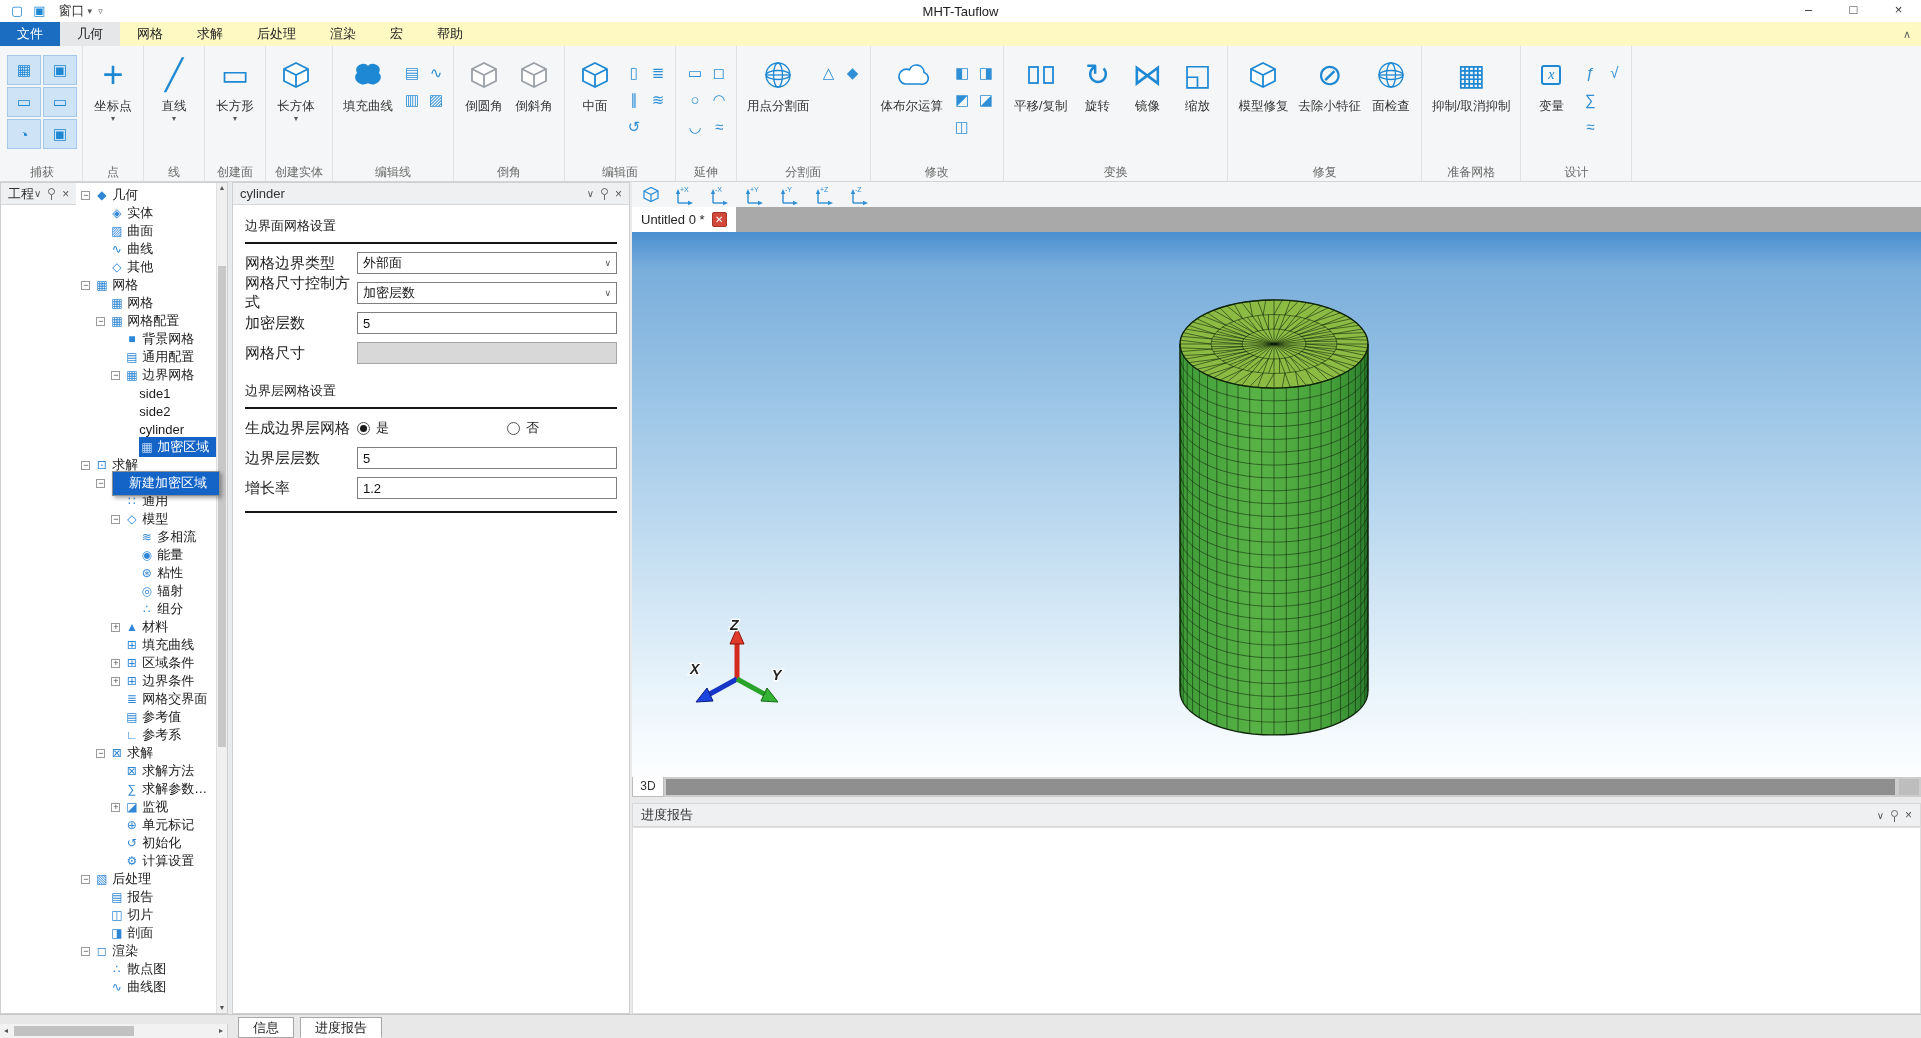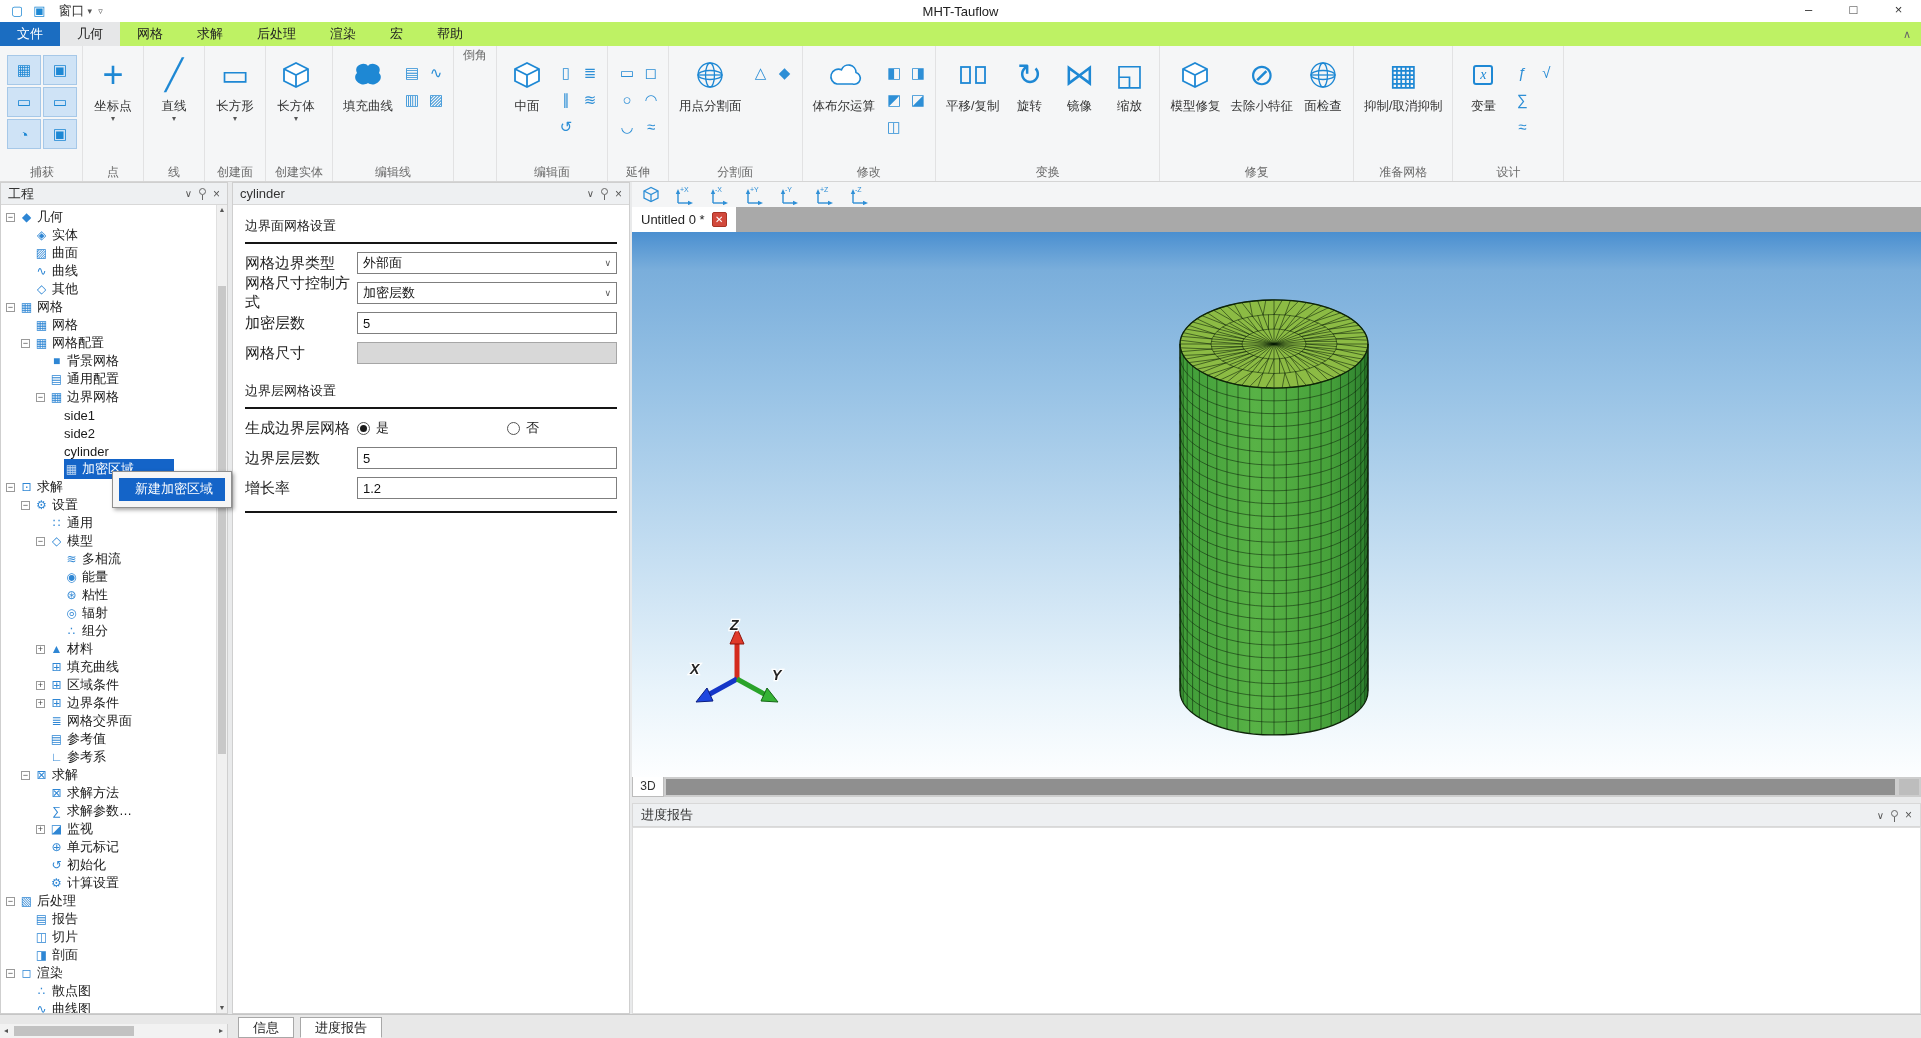--- a/index.html
+++ b/index.html
@@ -7,21 +7,21 @@
 body{font-family:"Liberation Sans","DejaVu Sans",sans-serif;font-size:13px;color:#222;background:#e9eaeb;position:relative}
 
 .titlebar{position:absolute;left:0;top:0;right:0;height:22px;background:#fff;display:flex;align-items:center;padding-left:6px;z-index:10}
 .qicon{color:#1e88d4;font-size:13px;margin:0 5px;line-height:22px}
 .winmenu{margin-left:8px;color:#333;font-size:13px}
 .caret{font-size:9px;color:#555;margin:0 3px}
 .apptitle{position:absolute;left:0;right:0;text-align:center;font-size:13px;color:#222;pointer-events:none}
 .wctrls{margin-left:auto;display:flex;z-index:2}
 .wbtn{width:45px;height:22px;text-align:center;line-height:20px;font-size:13px;color:#333}
 
-.tabbar{position:absolute;left:0;top:22px;right:0;height:24px;background:#bef264;display:flex;z-index:9}
+.tabbar{position:absolute;left:0;top:22px;right:0;height:24px;background:#fef9c3;display:flex;z-index:9}
 .mtab{padding:0 17px;line-height:24px;font-size:13px;color:#222}
 .mtab.file{background:#1b6dc1;color:#fff}
 .mtab.current{background:#e6e7e8}
 .ribcollapse{margin-left:auto;margin-right:10px;line-height:24px;color:#666;font-size:11px}
 
 .ribbon{position:absolute;left:0;top:46px;right:0;height:136px;background:#f5f6f7;border-bottom:1px solid #d5d5d5;display:flex;align-items:stretch;padding:0 2px;overflow:hidden}
 .rgroup{display:flex;flex-direction:column;border-right:1px solid #e2e2e3;padding:1px 5px 0}
 .rgc{flex:1;display:flex;align-items:flex-start}
 .rgl{height:17px;text-align:center;color:#6a6a6a;font-size:12px;white-space:nowrap;padding:0 4px}
 .snapgrid{display:grid;grid-template-columns:34px 34px;grid-auto-rows:30px;gap:2px;padding-top:8px}
@@ -32,34 +32,34 @@
 .barrow{font-size:8px;color:#555;height:10px;line-height:8px}
 .smalls{display:grid;grid-template-columns:repeat(2,24px);grid-auto-rows:27px;padding-top:12px;margin-left:2px}
 .smallbtn{display:flex;align-items:center;justify-content:center;color:#2e8fd6;font-size:15px}
 .varxbox{width:20px;height:20px;border:2px solid #1e88d4;border-radius:3px;color:#1e88d4;font-size:14px;font-style:italic;font-family:"Liberation Serif",serif;display:flex;align-items:center;justify-content:center}
 
 .phead{height:22px;background:#eef0f2;border-bottom:1px solid #d8d8d8;display:flex;align-items:center;padding:0 7px;font-size:13px;color:#333;flex:none}
 .phicons{margin-left:auto;display:flex;align-items:center;gap:7px;color:#555;font-size:10px}
 .pinicon{width:7px;height:7px;border:1px solid #666;border-radius:50%;position:relative;margin-top:-4px}
 .pinicon::after{content:"";position:absolute;left:2px;top:6px;width:1px;height:5px;background:#666}
 
-.project{position:absolute;left:0;top:182px;width:228px;bottom:24px;background:#fff;border:1px solid #cfcfcf;display:flex;flex-direction:column;overflow:hidden}
+.project{position:absolute;left:0;top:182px;width:228px;bottom:24px;background:#fff;border:1px solid #cfcfcf;display:flex;flex-direction:row;overflow:hidden}
 .tree{flex:1;position:relative;overflow:hidden;padding-top:3px}
 .trow{height:18px;display:flex;align-items:center;white-space:nowrap;font-size:13px;color:#1a1a1a}
 .texp{width:9px;height:9px;border:1px solid #9a9a9a;background:#fff;font-size:9px;line-height:7px;text-align:center;color:#444;margin-right:4px;flex:none}
 .tspacer{width:13px;flex:none}
 .ticon{width:15px;color:#2e86d4;font-size:12px;text-align:center;margin-right:3px;flex:none}
 .tlabelwrap{display:flex;align-items:center;padding:1px 4px 1px 0}
 .tsel{background:#1464c8;color:#fff;padding-right:40px}
 .tsel .ticon{color:#bcd6f2}
 .vscroll{position:absolute;right:0;top:0;bottom:0;width:11px;background:#f0f0f0;border-left:1px solid #e0e0e0;font-size:7px;color:#555;text-align:center}
 .vthumb{position:absolute;left:1px;right:1px;top:10%;height:58%;background:#c8c8c8}
 .varr{position:absolute;left:0;right:0;height:10px;line-height:10px}
 
-.ctxmenu{position:absolute;left:112px;top:471px;background:#f6f6f6;border:1px solid #8f8f8f;box-shadow:2px 2px 4px rgba(0,0,0,.35);padding:6px;z-index:20}
+.ctxmenu{position:absolute;left:112px;top:471px;background:#f6f6f6;border:1px solid #8f8f8f;box-shadow:2px 2px 4px rgba(0,0,0,.35);padding:0;z-index:20}
 .ctxitem{background:#1464c8;color:#fff;padding:2px 12px 3px 16px;font-size:13px;white-space:nowrap}
 
 .props{position:absolute;left:232px;top:182px;width:398px;bottom:24px;background:#fff;border:1px solid #cfcfcf;display:flex;flex-direction:column}
 .pbody{padding:2px 12px;overflow:hidden}
 .psec{font-size:13px;color:#222;padding:10px 0 7px;border-bottom:2px solid #151515;margin-bottom:3px}
 .prow{display:flex;align-items:center;margin:8px 0;height:22px}
 .plabel{width:112px;flex:none;font-size:15px;color:#1d1d1d}
 .pctl{flex:1;height:22px;border:1px solid #7f7f7f;background:#fff;padding:0 5px;font-size:13px;display:flex;align-items:center;color:#111}
 .pctl input{border:none;outline:none;width:100%;font-size:13px;font-family:inherit;background:transparent;color:#111}
 .pchev{margin-left:auto;font-size:9px;color:#555}
@@ -207,20 +207,46 @@
         <div class="smalls">
           <div class="smallbtn">▤</div>
           <div class="smallbtn">∿</div>
           <div class="smallbtn">▥</div>
           <div class="smallbtn">▨</div>
         </div>
       </div>
       <div class="rgl">编辑线</div>
     </div>
     <div class="rgroup">
+      <div class="rgc">
+        <div class="bigbtn">
+          <div class="bicon">
+            <span style="display: flex;">
+              <svg width="34" height="30" viewBox="0 0 34 30">
+                <path d="M5 9 L17 3 L29 9 L29 21 L17 27 L5 21 Z" fill="#fff" stroke="#9aa0a6" stroke-width="1.8"></path>
+                <path d="M5 9 L17 15 L29 9 M17 15 L17 27" fill="none" stroke="#9aa0a6" stroke-width="1.8"></path>
+              </svg>
+            </span>
+          </div>
+          <div class="blabel">倒圆角</div>
+          <div class="barrow"></div>
+        </div>
+        <div class="bigbtn">
+          <div class="bicon">
+            <span style="display: flex;">
+              <svg width="34" height="30" viewBox="0 0 34 30">
+                <path d="M5 9 L17 3 L29 9 L29 21 L17 27 L5 21 Z" fill="#fff" stroke="#9aa0a6" stroke-width="1.8"></path>
+                <path d="M5 9 L17 15 L29 9 M17 15 L17 27" fill="none" stroke="#9aa0a6" stroke-width="1.8"></path>
+              </svg>
+            </span>
+          </div>
+          <div class="blabel">倒斜角</div>
+          <div class="barrow"></div>
+        </div>
+      </div>
       <div class="rgl">倒角</div>
     </div>
     <div class="rgroup">
       <div class="rgc">
         <div class="bigbtn">
           <div class="bicon">
             <span style="display: flex;">
               <svg width="34" height="30" viewBox="0 0 34 30">
                 <path d="M5 9 L17 3 L29 9 L29 21 L17 27 L5 21 Z" fill="#fff" stroke="#1e88d4" stroke-width="1.8"></path>
                 <path d="M5 9 L17 15 L29 9 M17 15 L17 27" fill="none" stroke="#1e88d4" stroke-width="1.8"></path>

